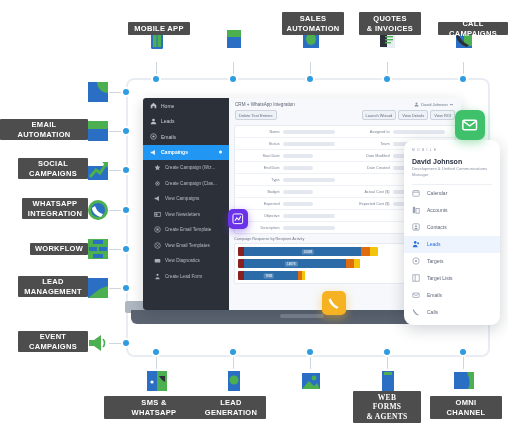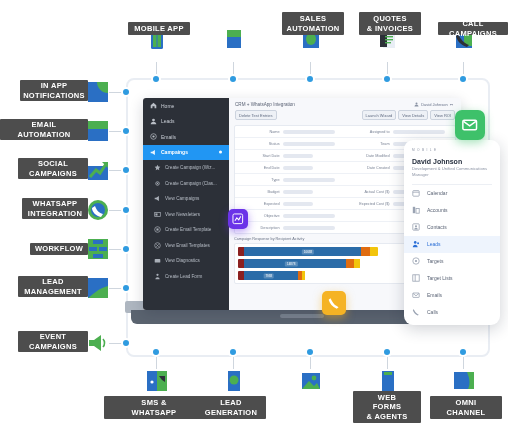--- a/index.html
+++ b/index.html
@@ -230,22 +230,20 @@
       </svg>
   </div>
   <div class="lbl" style="left:431px;top:22px;width:66px;height:11px;margin-left:7px;">CALL CAMPAIGNS</div>
 
   <div class="ico" style="left:87px;top:81px;">
     <svg viewBox="0 0 22 22">
         <rect x="1" y="1" width="20" height="20" fill="#2a6fc4"></rect>
         <path d="M21 1v11a11 11 0 0 1-11-11z" fill="#4caf50"></path>
       </svg>
   </div>
-  <div class="lbl" style="left:20px;top:80px;width:64px;height:19px;">IN APP
-NOTIFICATIONS</div>
 
   <div class="ico" style="left:87px;top:120px;">
     <svg viewBox="0 0 22 22">
         <rect x="1" y="1" width="20" height="20" fill="#2a6fc4"></rect>
         <rect x="1" y="1" width="20" height="8" fill="#4caf50"></rect>
       </svg>
   </div>
   <div class="lbl" style="left:0px;top:119px;width:84px;height:19px;">EMAIL
 AUTOMATION</div>
 
@@ -325,21 +323,21 @@
         <circle cx="14" cy="8" r="2.4" fill="#4caf50"></circle>
       </svg>
   </div>
 
   <div class="ico" style="left:377px;top:370px;">
     <svg viewBox="0 0 22 22">
         <rect x="5" y="1" width="12" height="20" fill="#2a6fc4"></rect>
         <rect x="7" y="2" width="8" height="3" fill="#4caf50"></rect>
       </svg>
   </div>
-  <div class="lbl" style="left:353px;top:391px;width:64px;height:30px;">WEB
+  <div class="lbl" style="left:353px;top:391px;width:64px;height:30px;font-family:Liberation Serif, serif;">WEB
 FORMS
 &amp; AGENTS</div>
 
   <div class="ico" style="left:453px;top:370px;">
     <svg viewBox="0 0 22 22">
         <rect x="1" y="2" width="20" height="17" fill="#2a6fc4"></rect>
         <path d="M21 2v17h-6c3-6 1-12 -1-17z" fill="#4caf50"></path>
       </svg>
   </div>
   <div class="lbl" style="left:430px;top:396px;width:68px;height:21px;">OMNI

